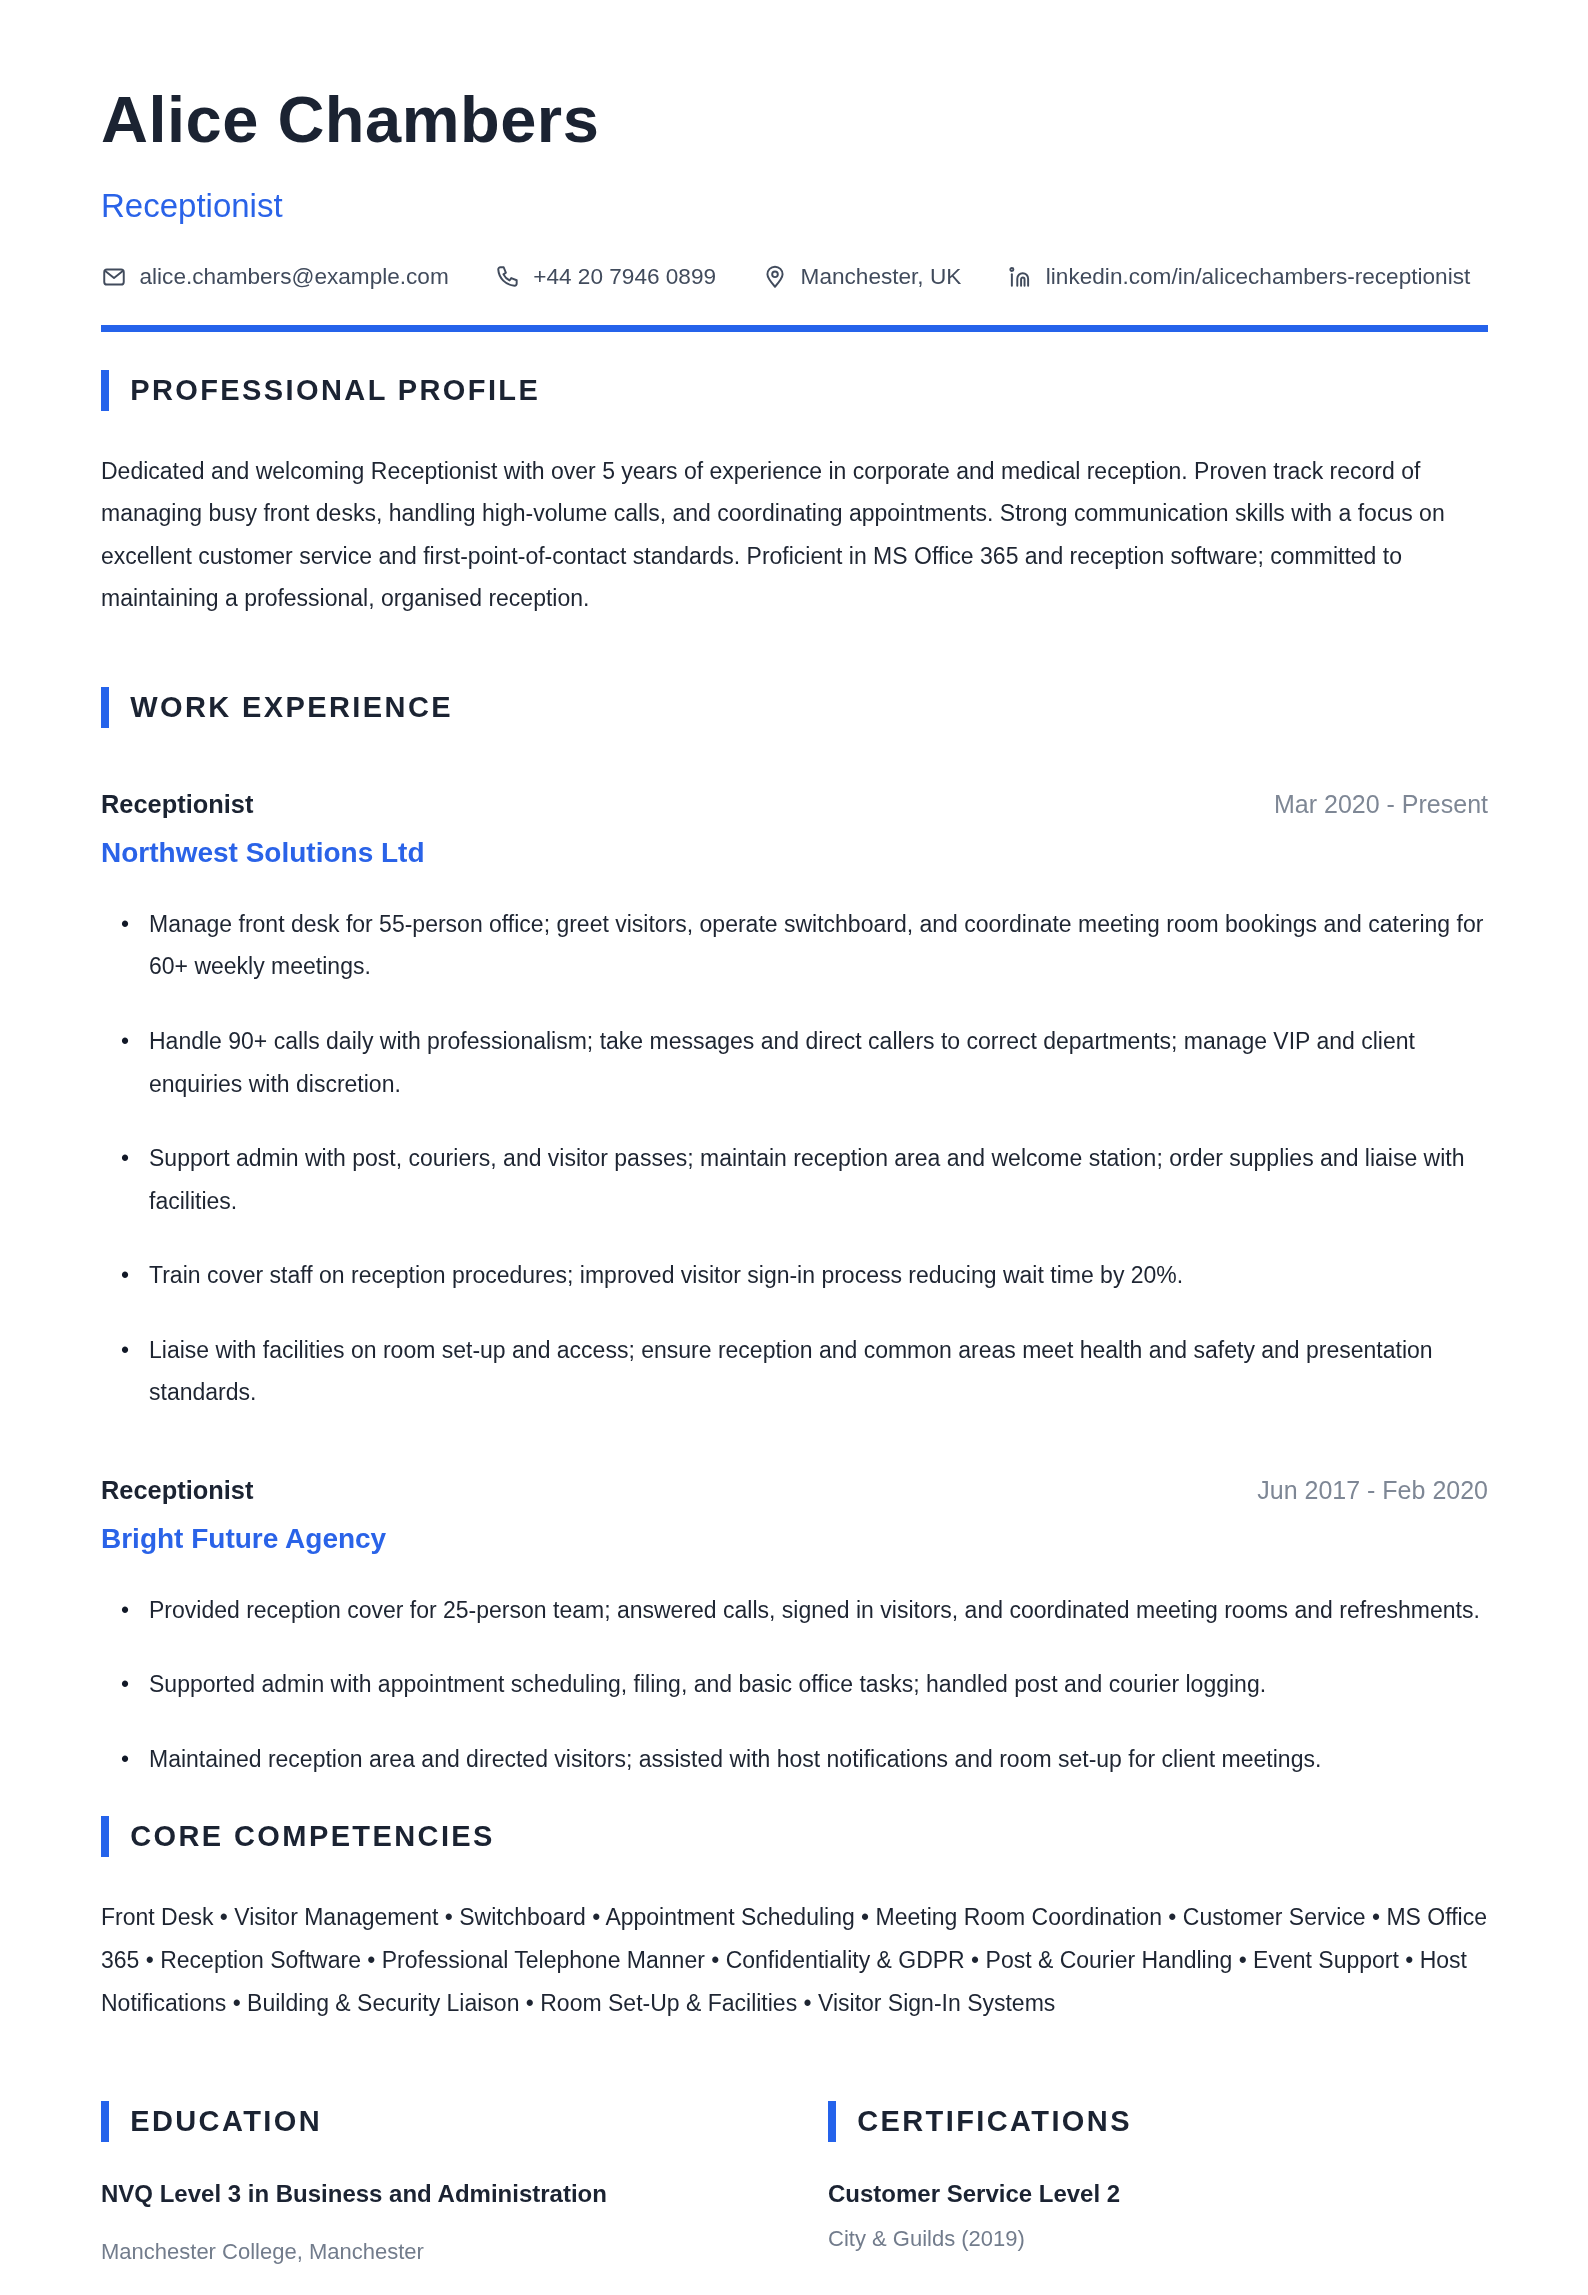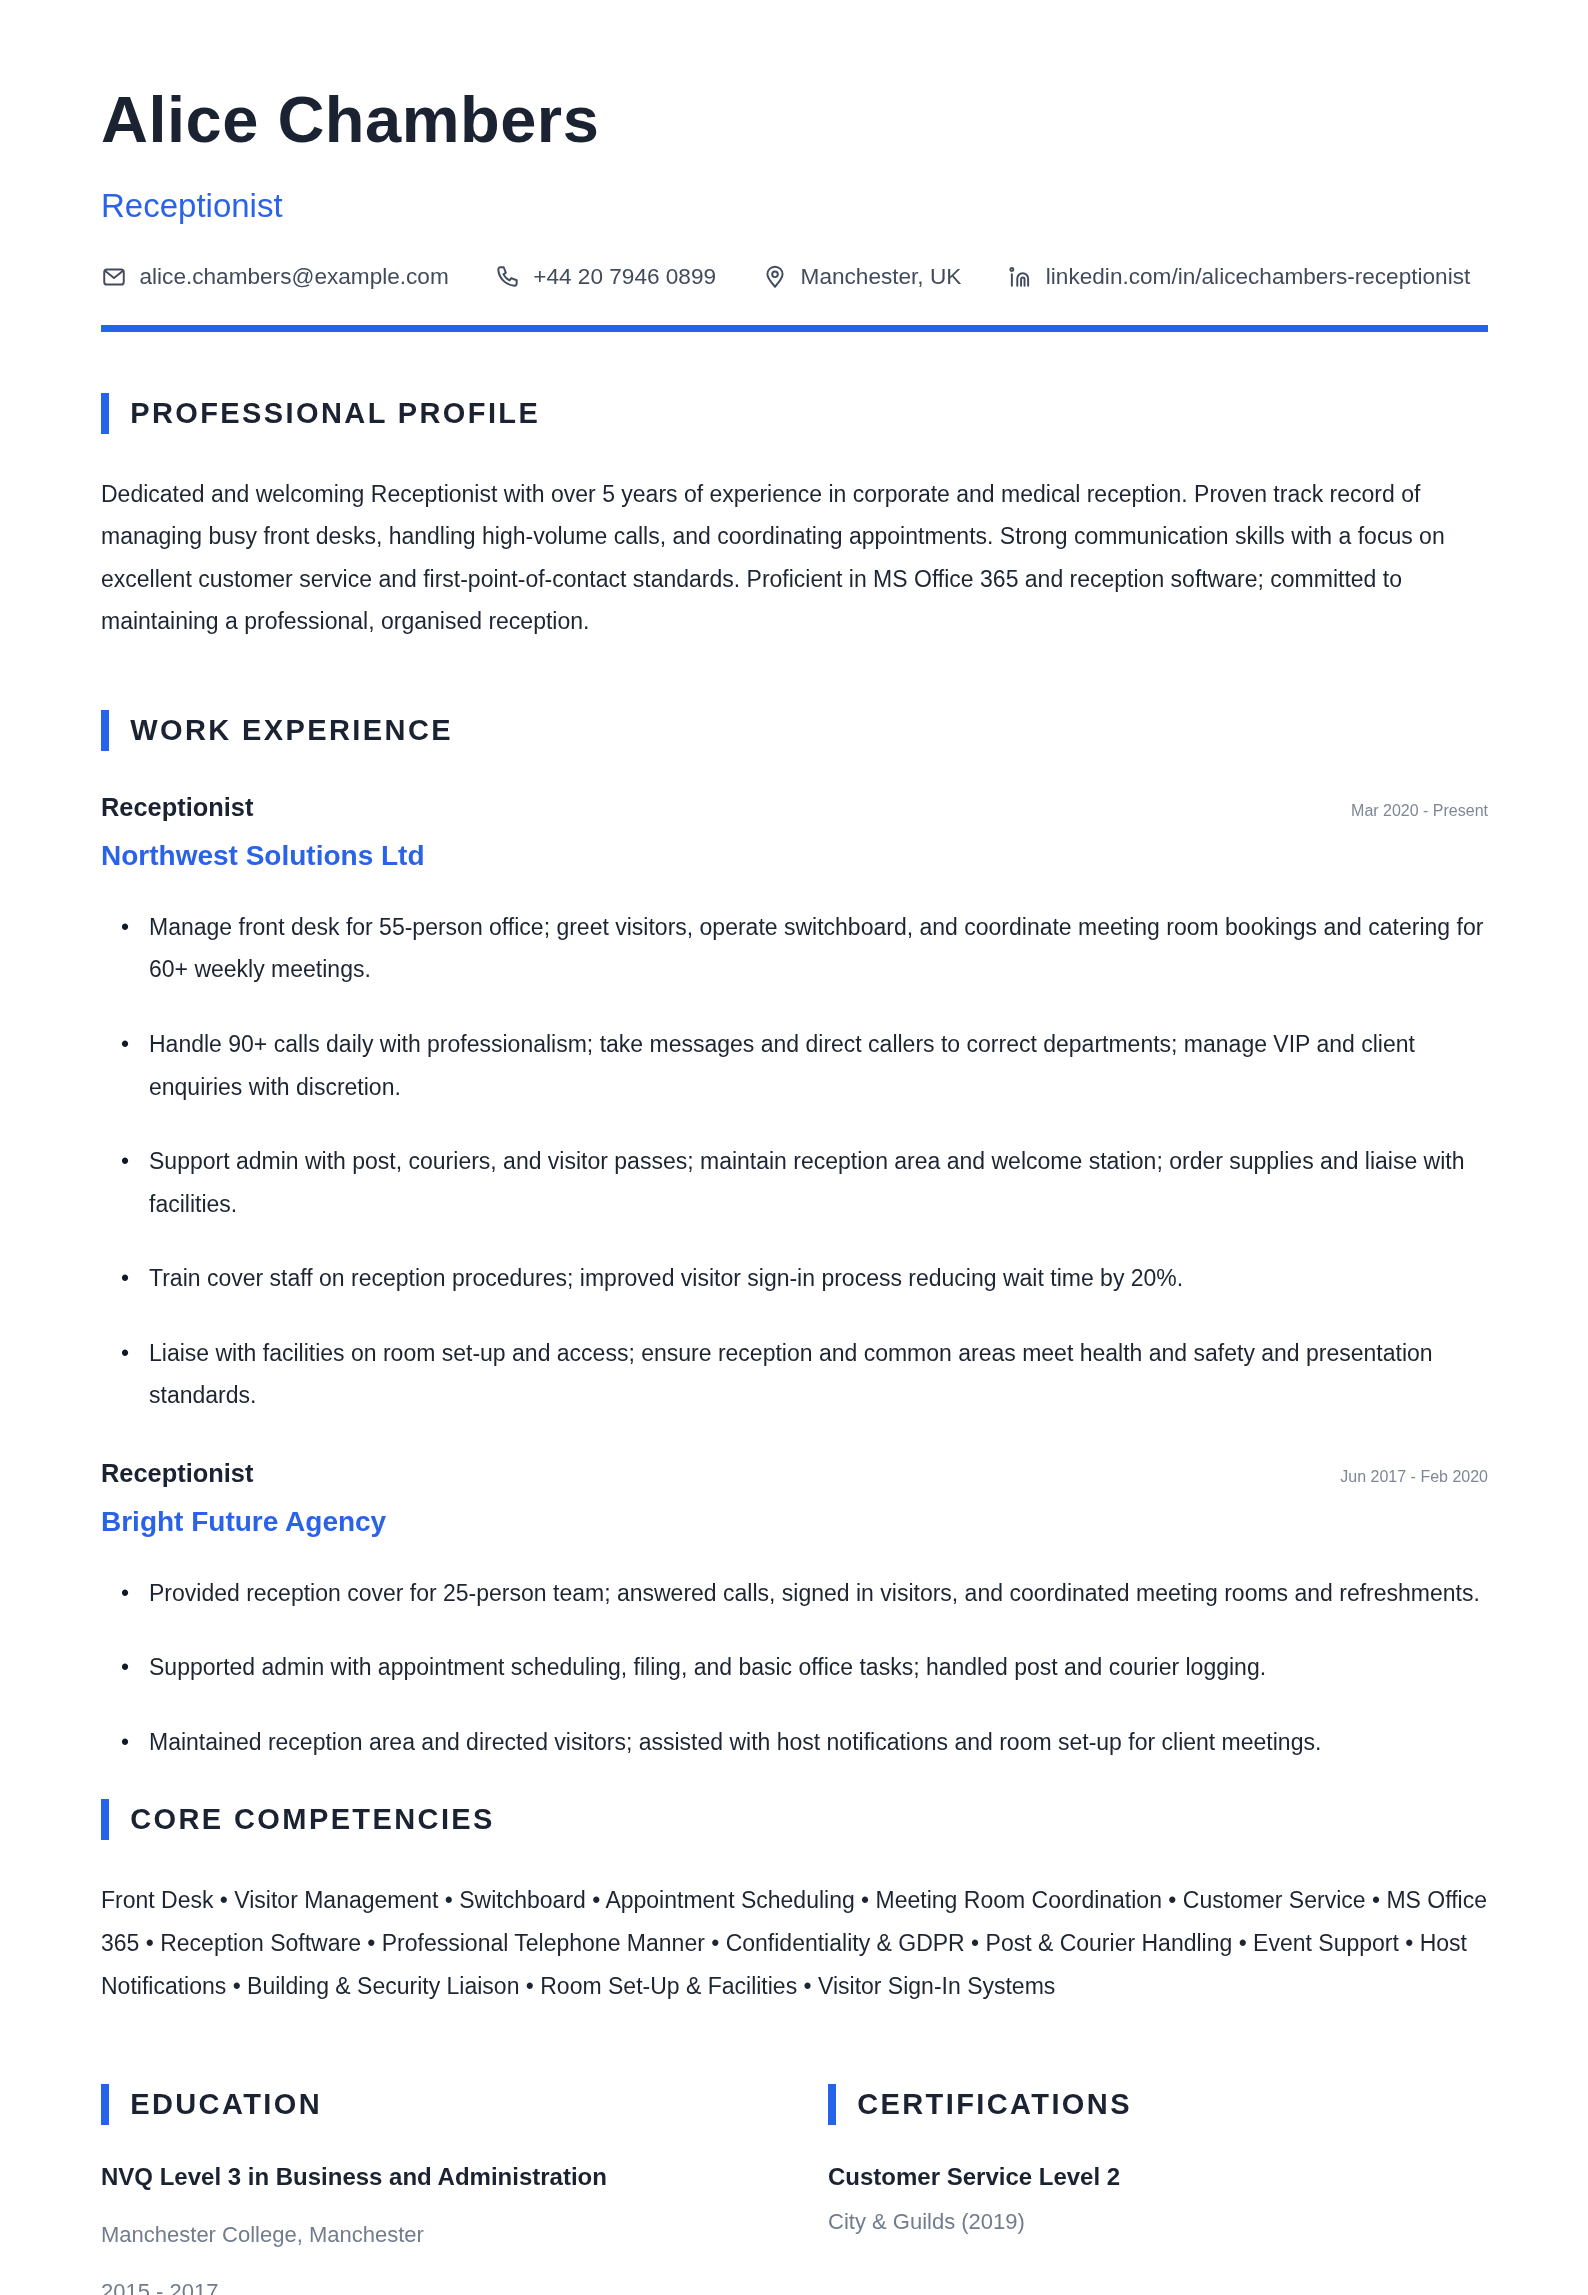--- a/index.html
+++ b/index.html
@@ -54,21 +54,21 @@
     flex: 0 0 auto;
   }
   .header-rule {
     margin-top: 35px;
     height: 6.7px;
     background: #2563eb;
     width: 100%;
   }
 
   
-  .section { margin-top: 61px; }
+  .section { margin-top: 38px; }
   .section-heading {
     display: flex;
     align-items: center;
     gap: 21px;
   }
   .section-heading .bar {
     width: 8.2px;
     height: 41px;
     background: #2563eb;
     flex: 0 0 auto;
@@ -93,22 +93,23 @@
     display: flex;
     justify-content: space-between;
     align-items: baseline;
   }
   .job-role {
     font-size: 25.4px;
     font-weight: bold;
     color: #1b2332;
   }
   .job-dates {
-    font-size: 16px;
+    font-size: 25px;
     color: #7e8795;
+    margin-top: 20px;
   }
   .job-company {
     margin-top: 18px;
     font-size: 28px;
     font-weight: bold;
     color: #2a63e8;
   }
   ul.bullets {
     list-style: none;
     margin-top: 34px;

